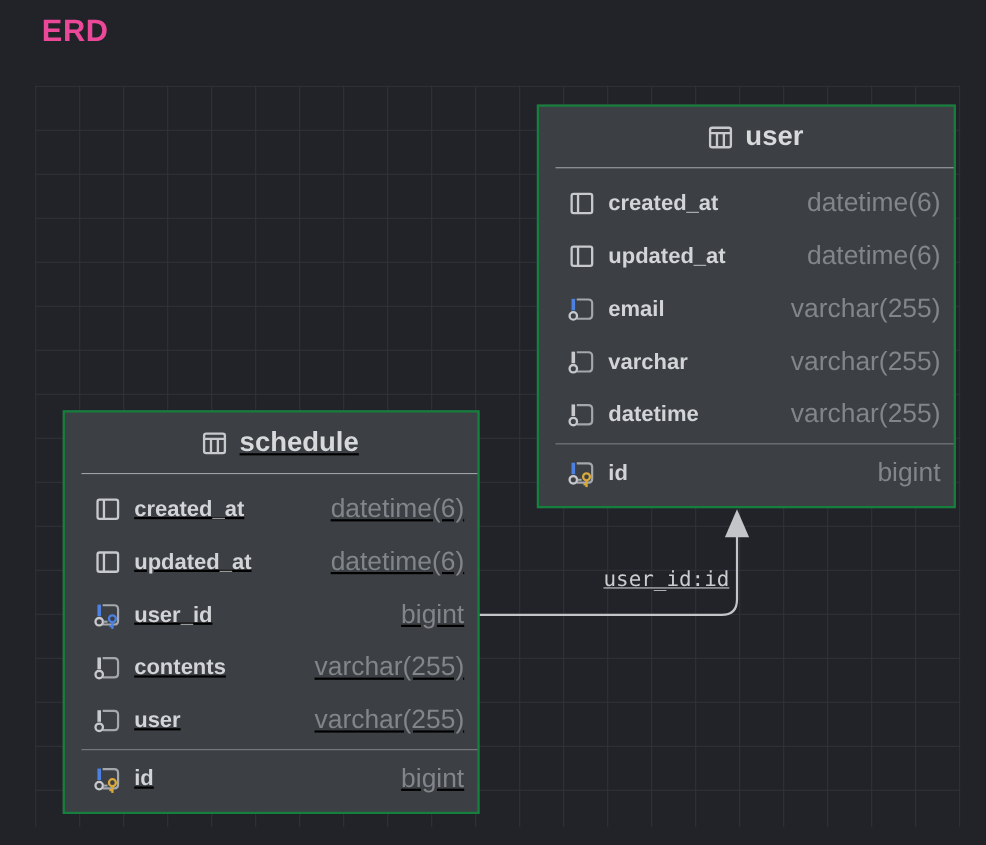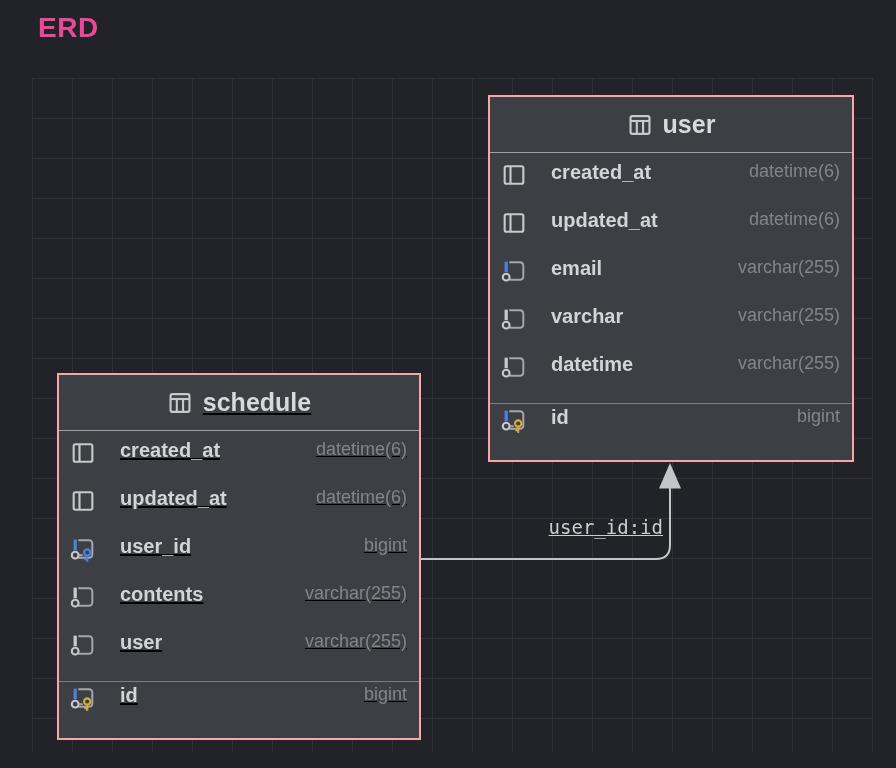--- a/index.html
+++ b/index.html
@@ -14,37 +14,38 @@
     background-image:
       linear-gradient(#2f3238 1px, transparent 1px),
       linear-gradient(90deg, #2f3238 1px, transparent 1px);
     background-size:40px 40px;
   }
   .page-title{
     position:absolute;left:38px;top:12px;
     font-size:28px;font-weight:700;color:#ec4899;letter-spacing:.5px;
   }
   .erd-table{
-    position:absolute;background:#3c3f43;border:2px solid #fca5a5;
+    position:absolute;background:#3c3f43;border:2px solid #15803d;
     box-sizing:content-box;
+    padding-left:15px;
   }
   #table-user{left:488px;top:95px;width:362px;}
   #table-schedule{left:57px;top:373px;width:360px;text-decoration:underline;}
   .tbl-header{
     height:55px;border-bottom:1px solid #9ea1a5;
     display:flex;align-items:center;justify-content:center;gap:10px;
     font-size:25px;font-weight:700;color:#d7d9db;
   }
   .tbl-body{padding:8px 0 6px 0;}
   .col-row{
-    height:48px;display:flex;
-    padding:0 12px 0 11px;gap:24px;
+    height:48px;display:flex;align-items:center;
+    padding:0 12px 0 11px;gap:11px;
   }
   .col-name{font-size:20px;font-weight:700;color:#d2d4d7;white-space:nowrap;}
-  .col-type{margin-left:auto;font-size:18px;color:#82858a;white-space:nowrap;}
+  .col-type{margin-left:auto;font-size:24px;color:#82858a;white-space:nowrap;}
   .row-sep{border-top:1px solid #7a7d81;margin:2px 0;height:0;}
   .icon{width:26px;height:28px;flex:none;display:flex;align-items:center;}
   .icon svg{width:100%;height:100%;overflow:visible;}
   .hdr-icon{width:26px;height:26px;flex:none;display:flex;}
   .hdr-icon svg{width:100%;height:100%;}
   .edge-svg{position:absolute;left:0;top:0;width:896px;height:768px;pointer-events:none;}
   .edge-label{
     position:absolute;left:463px;top:516px;width:200px;text-align:right;
     font-family:"DejaVu Sans Mono",monospace;
     font-size:19px;color:#caccce;white-space:nowrap;text-decoration:underline;

